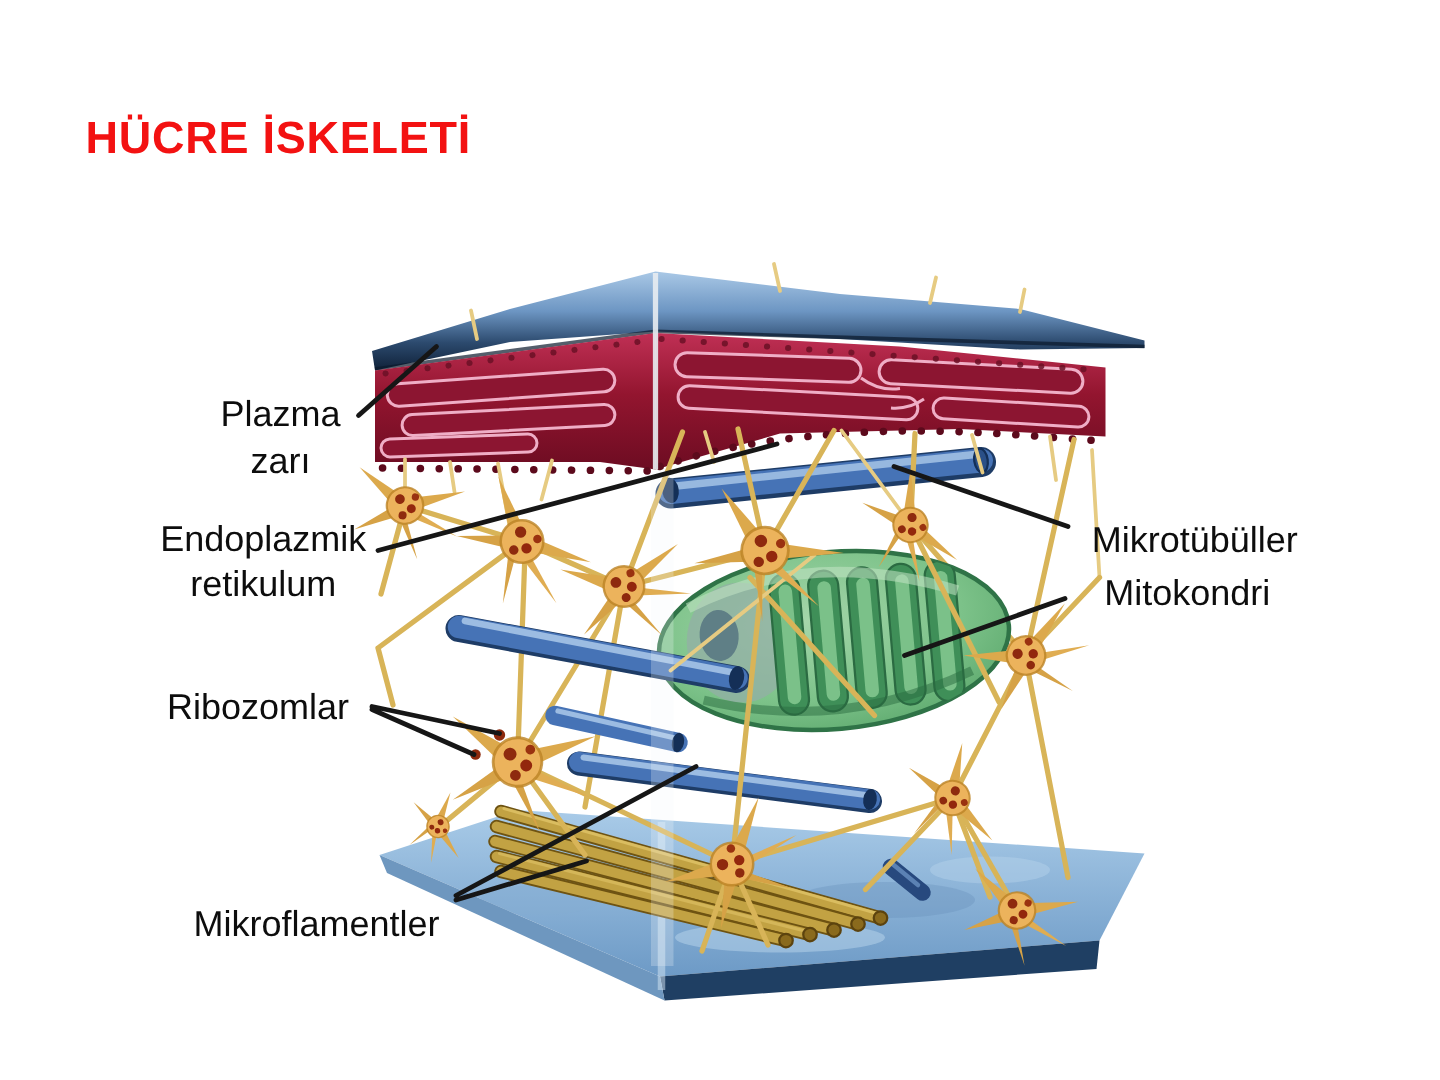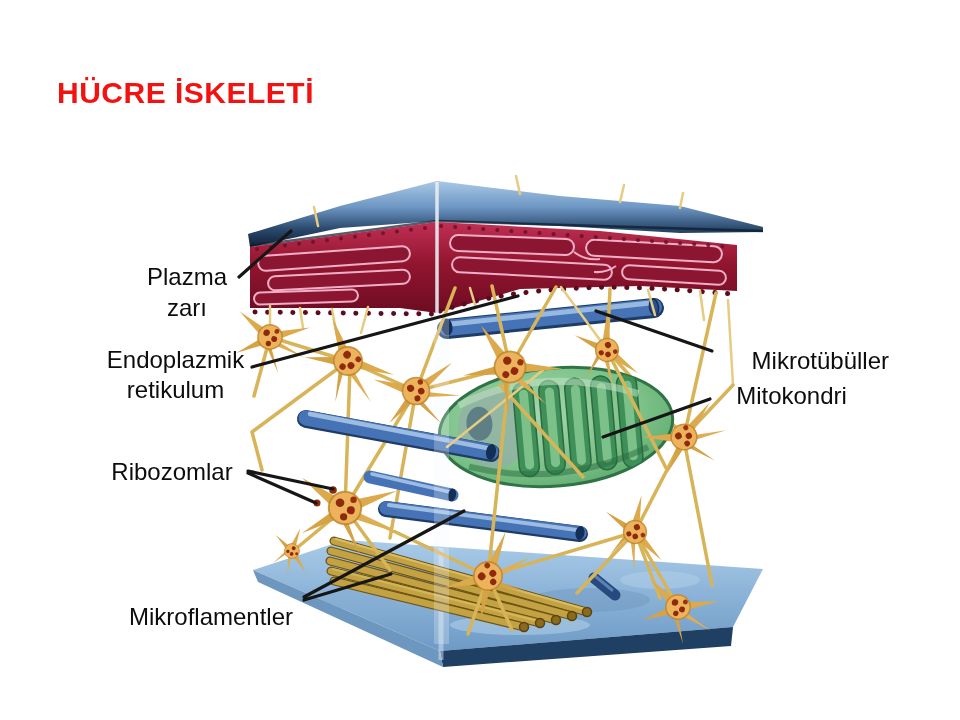--- a/index.html
+++ b/index.html
@@ -8,21 +8,21 @@
   .stage{position:absolute;left:0;top:0;width:960px;height:720px}
   svg{position:absolute;left:0;top:0}
   .slide-title{position:absolute;left:57px;top:76px;font-size:30px;font-weight:bold;
        color:#f31212;letter-spacing:.5px;white-space:nowrap}
   .lbl{position:absolute;font-weight:normal;font-size:24px;line-height:31px;color:#0d0d0d;
        white-space:pre-line;text-align:center}
   #lbl-plazma{left:112px;top:261px;width:150px}
   #lbl-endo{left:88px;top:345px;width:175px;line-height:30px}
   #lbl-ribo{left:96px;top:456px;width:152px}
   #lbl-mikrofl{left:103px;top:601px;width:216px}
-  #lbl-mikrot{left:704px;top:348px;width:185px;text-align:right;line-height:26px}
+  #lbl-mikrot{left:704px;top:348px;width:185px;text-align:center;line-height:26px}
   #lbl-mitok{left:709px;top:383px;width:165px;text-align:center;line-height:26px}
   
   .f{stroke:#d8b458;stroke-width:3.5;fill:none;stroke-linecap:round}
   .fh{stroke:#e6cb82;stroke-width:2.5;fill:none;stroke-linecap:round}
   .callout{stroke:#161616;stroke-width:3.2;fill:none;stroke-linecap:round}
   .erfold{fill:#8c1531;stroke:#efaec6;stroke-width:2}
   .dots{fill:none;stroke:#5c0a1c;stroke-width:5;stroke-linecap:round;stroke-dasharray:0.1 12.5}
   .dotsTop{fill:none;stroke:#6b1026;stroke-width:4;stroke-linecap:round;stroke-dasharray:0.1 14;opacity:.85}
 </style>
 </head>

